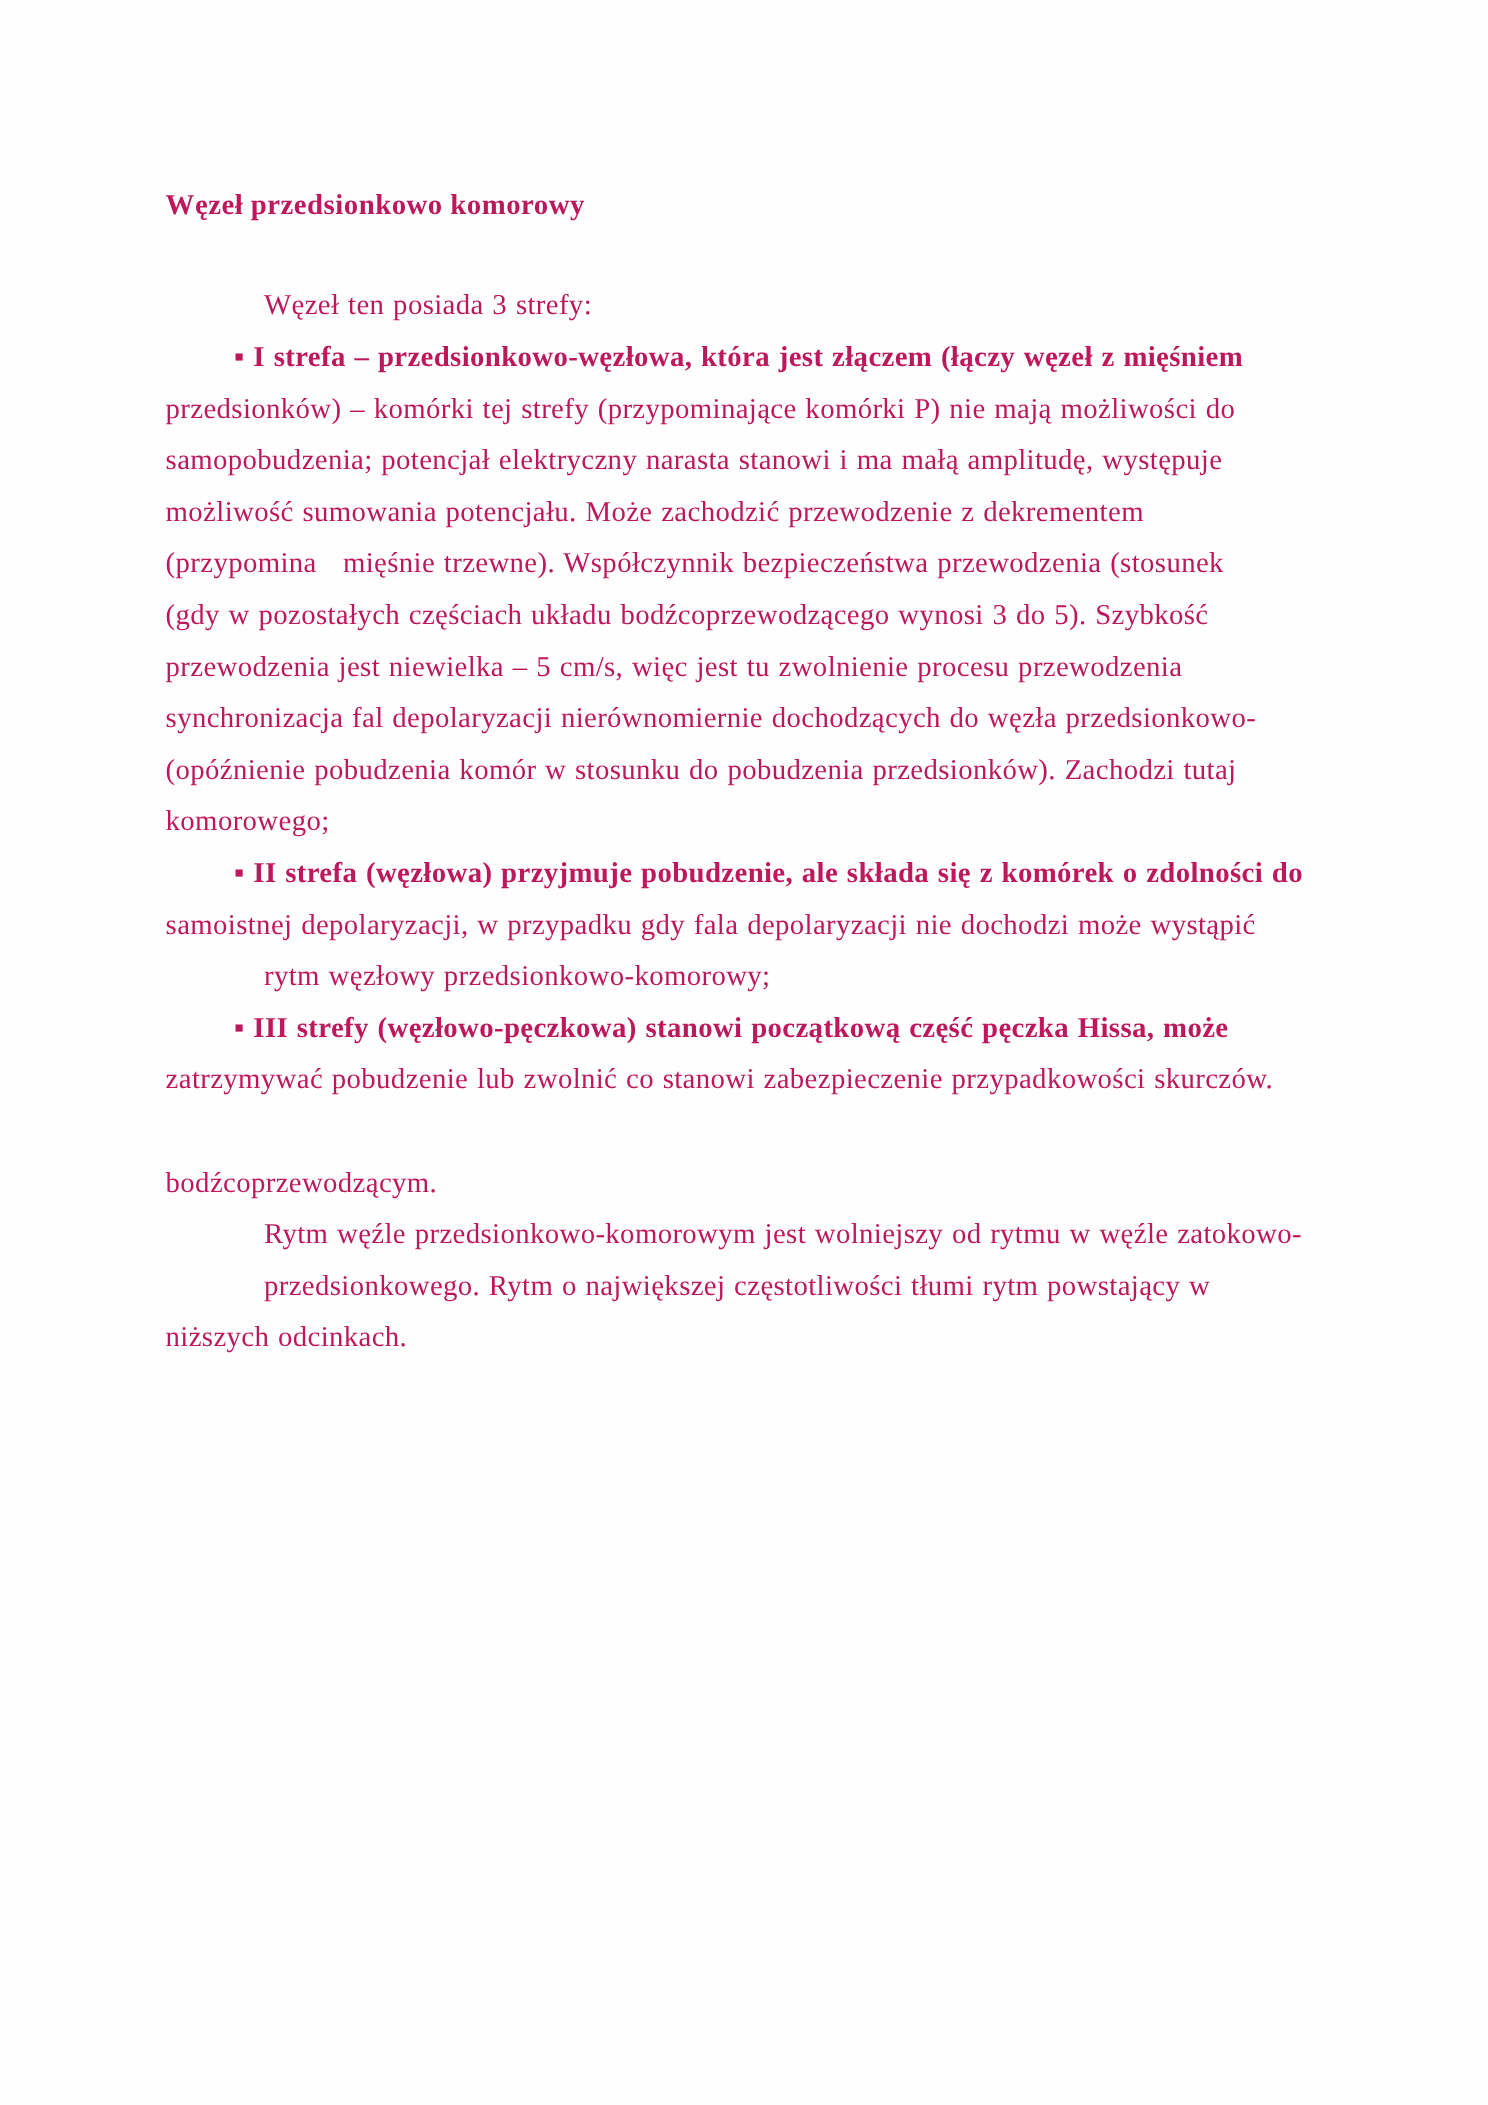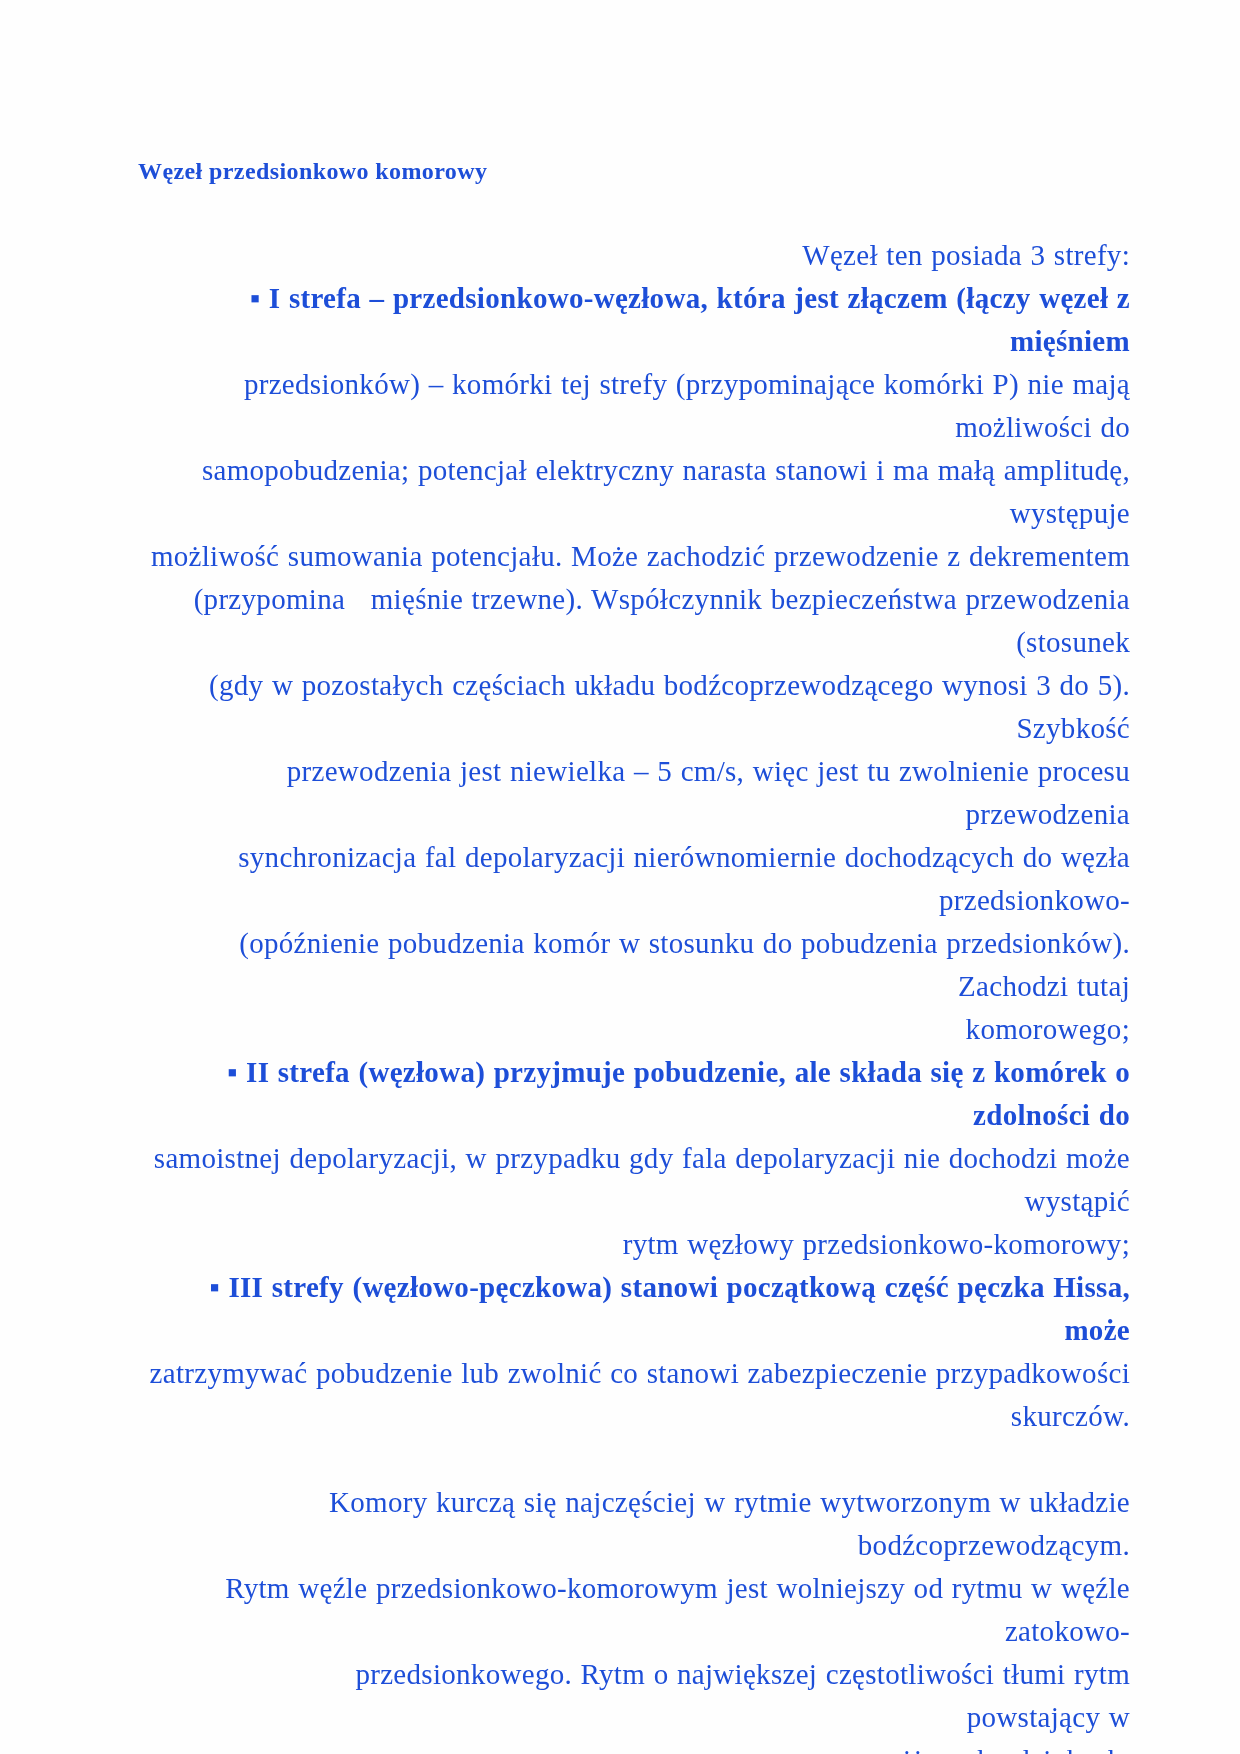--- a/index.html
+++ b/index.html
@@ -8,41 +8,40 @@
     background: #ffffff;
   }
   .page {
     position: relative;
     width: 1240px;
     height: 1754px;
     background: #fefefe;
     box-sizing: border-box;
     padding: 150px 110px 0 138px;
     font-family: "Liberation Serif", "DejaVu Serif", serif;
-    color: #1d4ed8;
+    color: #be185d;
     overflow: hidden;
   }
   .doc-title {
     font-size: 24px;
     font-weight: bold;
     line-height: 43px;
     letter-spacing: 0.4px;
     white-space: pre-wrap;
   }
   .doc-body {
     margin-top: 41px;
   }
   .line {
-    font-size: 29px;
+    font-size: 24px;
     line-height: 43px;
     min-height: 43px;
     letter-spacing: 0.3px;
     word-spacing: 1px;
     white-space: pre-wrap;
-    text-align: right;
   }
   .indent-tab { padding-left: 82px; }
   .indent-bullet { padding-left: 57px; font-weight: bold; }
   .blank-line { height: 43px; }
 </style>
 </head>
 <body>
 
 <div class="page">
   <div class="doc-title">Węzeł przedsionkowo komorowy</div>
@@ -57,19 +56,18 @@
       <div class="line">przewodzenia jest niewielka – 5 cm/s, więc jest tu zwolnienie procesu przewodzenia</div>
       <div class="line">synchronizacja fal depolaryzacji nierównomiernie dochodzących do węzła przedsionkowo-</div>
       <div class="line">(opóźnienie pobudzenia komór w stosunku do pobudzenia przedsionków). Zachodzi tutaj</div>
       <div class="line">komorowego;</div>
       <div class="line indent-bullet">▪ II strefa (węzłowa) przyjmuje pobudzenie, ale składa się z komórek o zdolności do</div>
       <div class="line">samoistnej depolaryzacji, w przypadku gdy fala depolaryzacji nie dochodzi może wystąpić</div>
       <div class="line indent-tab">rytm węzłowy przedsionkowo-komorowy;</div>
       <div class="line indent-bullet">▪ III strefy (węzłowo-pęczkowa) stanowi początkową część pęczka Hissa, może</div>
       <div class="line">zatrzymywać pobudzenie lub zwolnić co stanowi zabezpieczenie przypadkowości skurczów.</div>
       <div class="line blank-line"></div>
-      <div class="line indent-tab">Komory kurczą się najczęściej w rytmie wytworzonym w układzie</div>
       <div class="line">bodźcoprzewodzącym.</div>
       <div class="line indent-tab">Rytm węźle przedsionkowo-komorowym jest wolniejszy od rytmu w węźle zatokowo-</div>
       <div class="line indent-tab">przedsionkowego. Rytm o największej częstotliwości tłumi rytm powstający w</div>
       <div class="line">niższych odcinkach.</div>
     </div>
 </div>
 
 </body></html>

